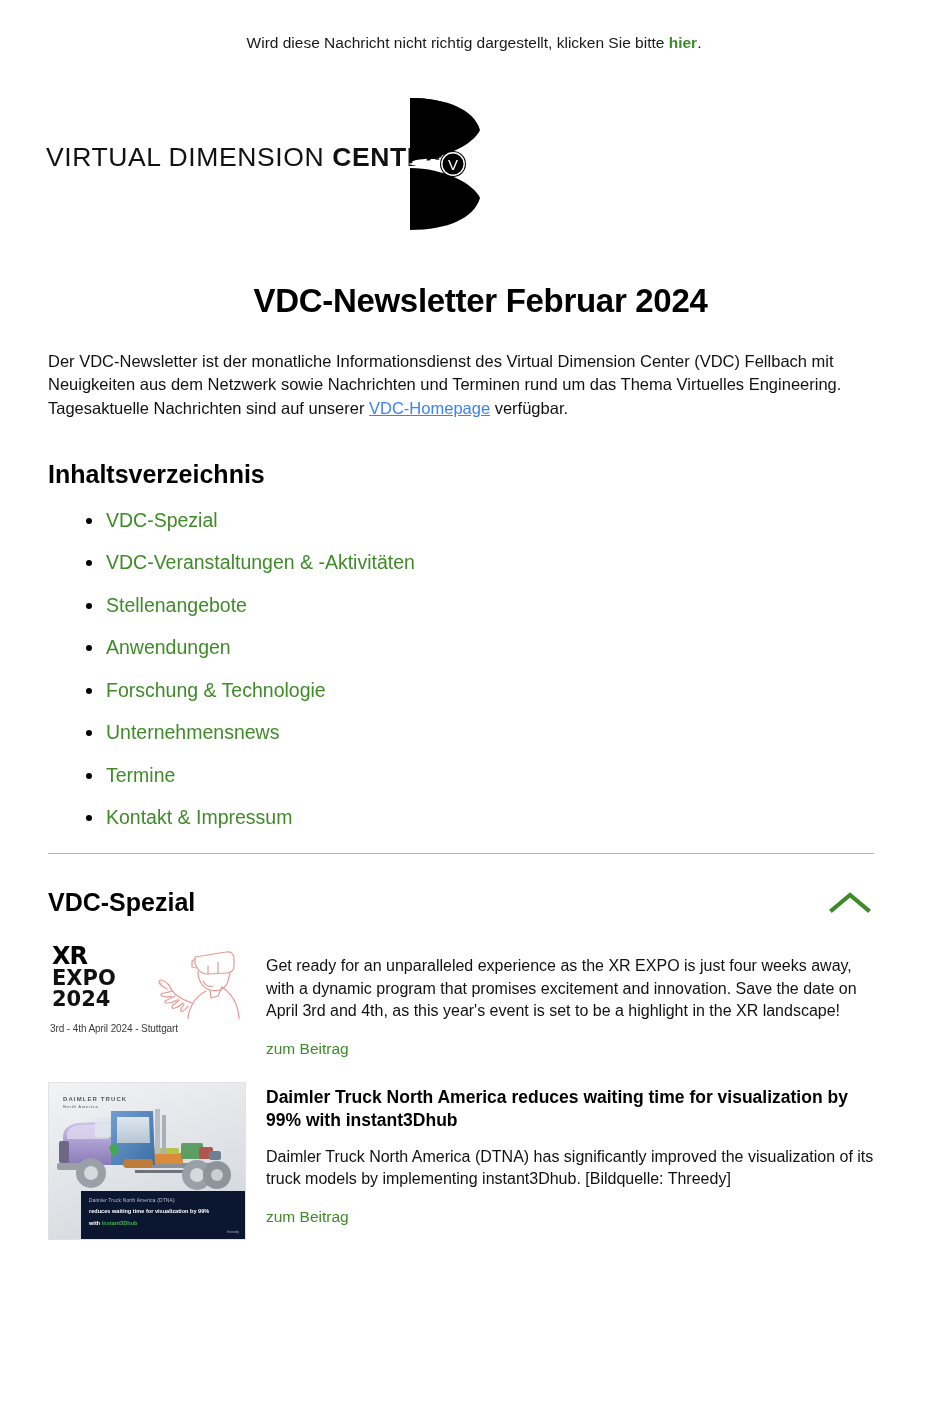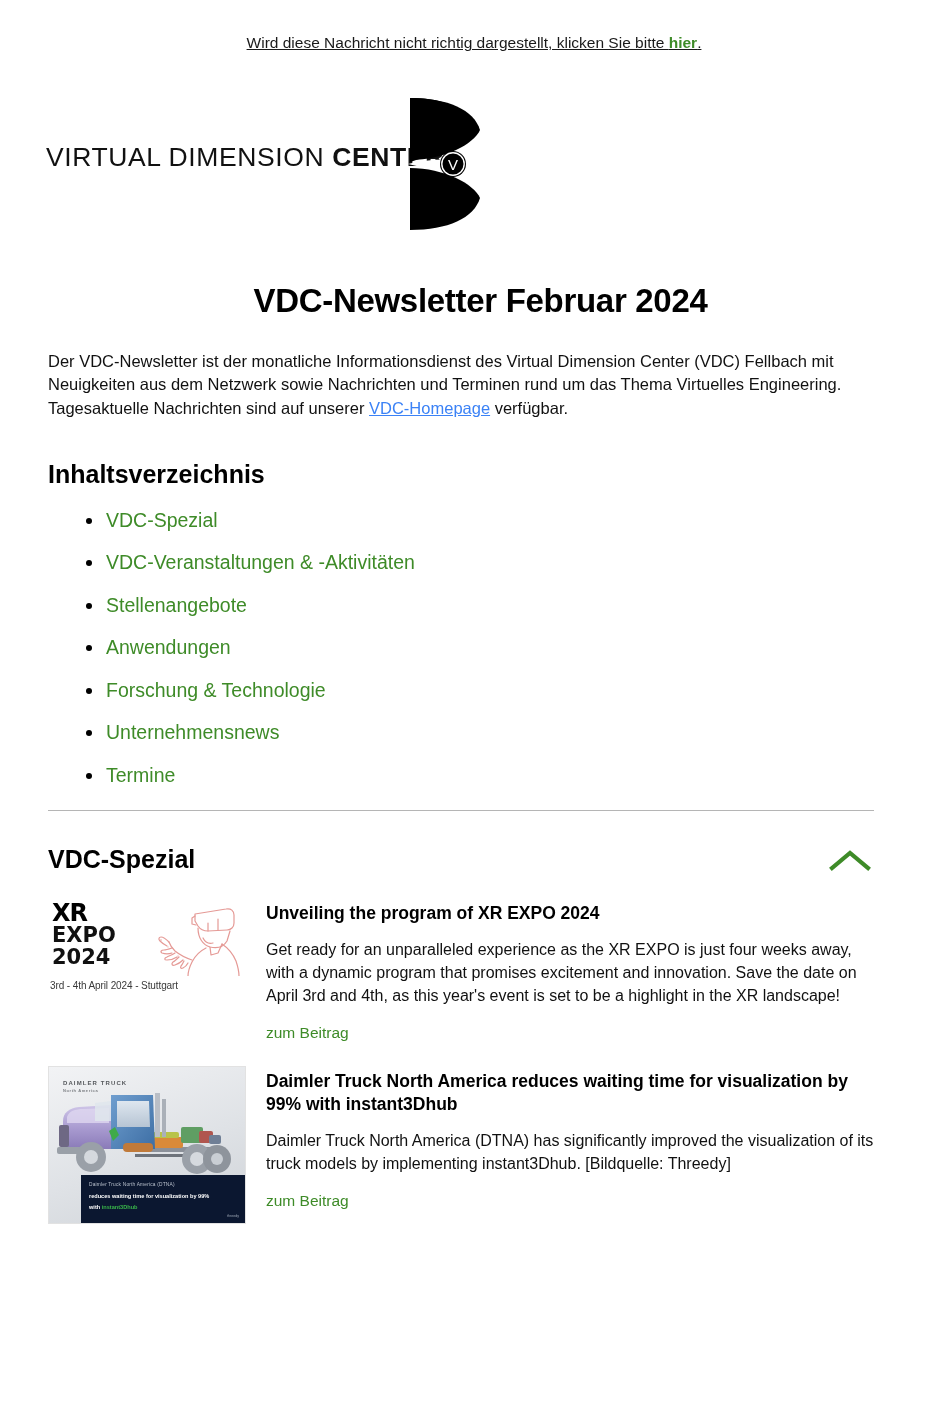--- a/index.html
+++ b/index.html
@@ -23,21 +23,20 @@
   }
 
   
   .preheader {
     text-align: center;
     font-size: 15.5px;
     line-height: 1.4;
     padding-top: 32px;
     font-weight: 700;
     color: #1a1a1a;
-    text-decoration: underline;
   }
   .preheader .plain { font-weight: 400; }
   .link-green {
     color: #3e8b28;
     text-decoration: none;
   }
   a { text-decoration: none; }
 
   
   .logo-wrap {
@@ -334,20 +333,21 @@
   <h2 class="section-title">Inhaltsverzeichnis</h2>
 
   <ul class="toc">
     <li><a href="#">VDC-Spezial</a></li>
     <li><a href="#">VDC-Veranstaltungen &amp; -Aktivitäten</a></li>
     <li><a href="#">Stellenangebote</a></li>
     <li><a href="#">Anwendungen</a></li>
     <li><a href="#">Forschung &amp; Technologie</a></li>
     <li><a href="#">Unternehmensnews</a></li>
     <li><a href="#">Termine</a></li>
+    <li><a href="#">Kontakt &amp; Impressum</a></li>
   </ul>
 
   <div class="divider"></div>
 
   <div class="sec-header">
     <h2>VDC-Spezial</h2>
     <svg class="chev" viewBox="0 0 48 28">
       <path d="M6,22 L24,7 L42,22" fill="none" stroke="#3e8b28" stroke-width="4.2" stroke-linecap="square" stroke-linejoin="miter"></path>
     </svg>
   </div>
@@ -384,21 +384,20 @@
           </g>
           <g fill="#e59a96" opacity="0.55">
             <circle cx="13" cy="42" r="0.9"></circle>
             <circle cx="20" cy="49" r="0.8"></circle>
             <circle cx="30" cy="58" r="0.8"></circle>
           </g>
         </svg>
       </div>
     </div>
     <div class="body-col">
-      <div class="art-title">Unveiling the program of XR EXPO 2024</div>
       <div class="art-text">Get ready for an unparalleled experience as the XR EXPO is just four weeks away, with a dynamic program that promises excitement and innovation. Save the date on April 3rd and 4th, as this year's event is set to be a highlight in the XR landscape!</div>
       <a href="#" class="art-link">zum Beitrag</a>
     </div>
   </div>
 
   <div class="article">
     <div class="thumb-col">
       <div class="dt-thumb">
         <div class="dt-brand">
           <span>DAIMLER TRUCK</span>

